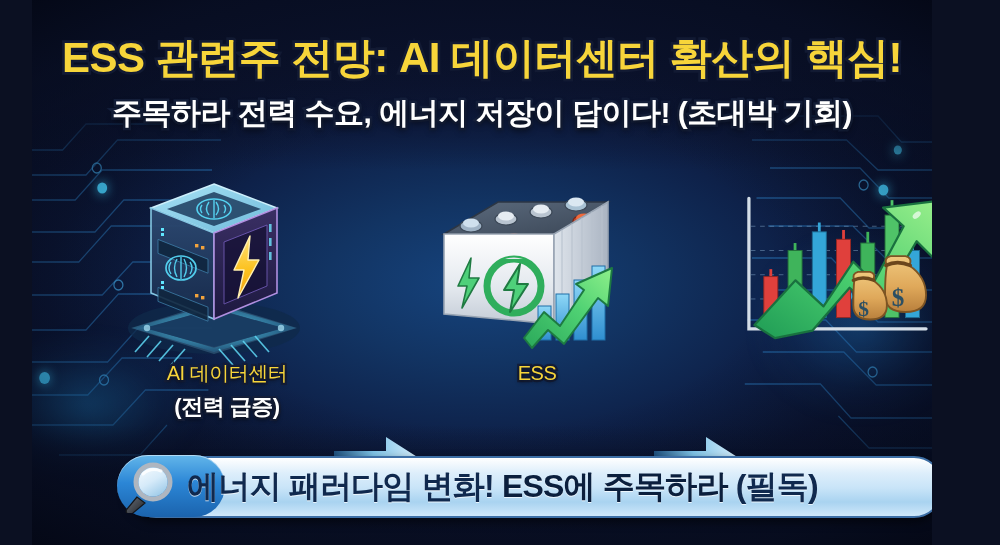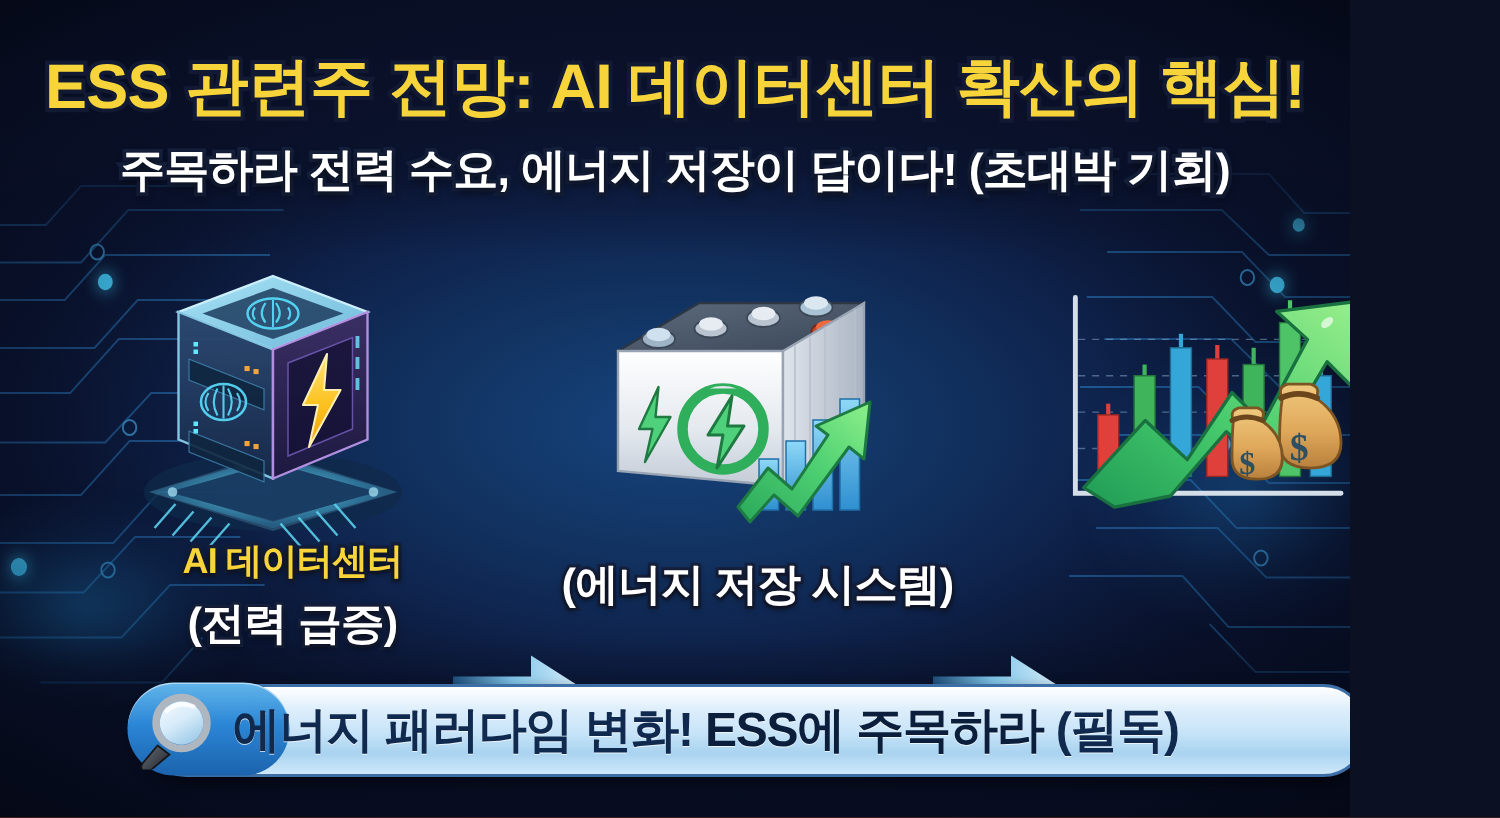--- a/index.html
+++ b/index.html
@@ -6,22 +6,23 @@
     margin: 0;
     padding: 0;
     background: #0b1022;
   }
   #thumbnail {
     position: relative;
     width: 900px;
     height: 545px;
     overflow: hidden;
     font-family: "Liberation Sans", "DejaVu Sans", sans-serif;
-    background: #c2410c;
+    background: #737373;
     user-select: none;
+    margin-left: 32px;
   }
 
   
   .bg-base {
     position: absolute; inset: 0;
     background:
       radial-gradient(ellipse 62% 52% at 50% 52%, #16447e 0%, #123463 28%, #0e2149 55%, #0b1533 78%, #091029 100%);
   }
   .bg-vignette {
     position: absolute; inset: 0;
@@ -101,30 +102,30 @@
   #arrow-1 { left: 300px; }
   #arrow-2 { left: 620px; }
 
   
   .labels { position: absolute; left:0; right:0; top: 362px; height: 80px; }
   .label-col { position: absolute; text-align: center; width: 340px; }
   #label-1 { left: 25px; }
   #label-2 { left: 335px; }
   #label-3 { left: 650px; }
   .label-title {
-    font-size: 24px; font-weight: 700; color: #f7d53a;
+    font-size: 20px; font-weight: 400; color: #f7d53a;
     -webkit-text-stroke: 4.5px #141e3a;
     paint-order: stroke fill;
     text-shadow: 0 2px 4px rgba(0,0,0,0.7);
     letter-spacing: -0.5px;
     line-height: 1.1;
   }
   .label-sub {
     margin-top: 8px;
-    font-size: 29px; font-weight: 700; color: #ffffff;
+    font-size: 22px; font-weight: 700; color: #ffffff;
     -webkit-text-stroke: 4px #162murk;
     -webkit-text-stroke: 4px #16203c;
     paint-order: stroke fill;
     text-shadow: 0 2px 4px rgba(0,0,0,0.7);
     letter-spacing: -0.5px;
   }
 
   
   .banner {
     position: absolute;
@@ -486,21 +487,21 @@
       </svg>
     </div>
   </div>
 
   <div class="labels">
     <div class="label-col" id="label-1">
       <div class="label-title nowrap">AI 데이터센터</div>
       <div class="label-sub nowrap">(전력 급증)</div>
     </div>
     <div class="label-col" id="label-2">
-      <div class="label-sub nowrap">(에너지 저장 시스템)</div>
+      <div class="label-title nowrap">ESS</div>
     </div>
     <div class="label-col" id="label-3">
     </div>
   </div>
 
   <div class="banner">
     <div class="banner-capleft">
       <svg class="magnifier" width="56" height="52" viewBox="0 0 56 52">
         <defs>
           <linearGradient id="lensG" x1="0" y1="0" x2="0.6" y2="1">

